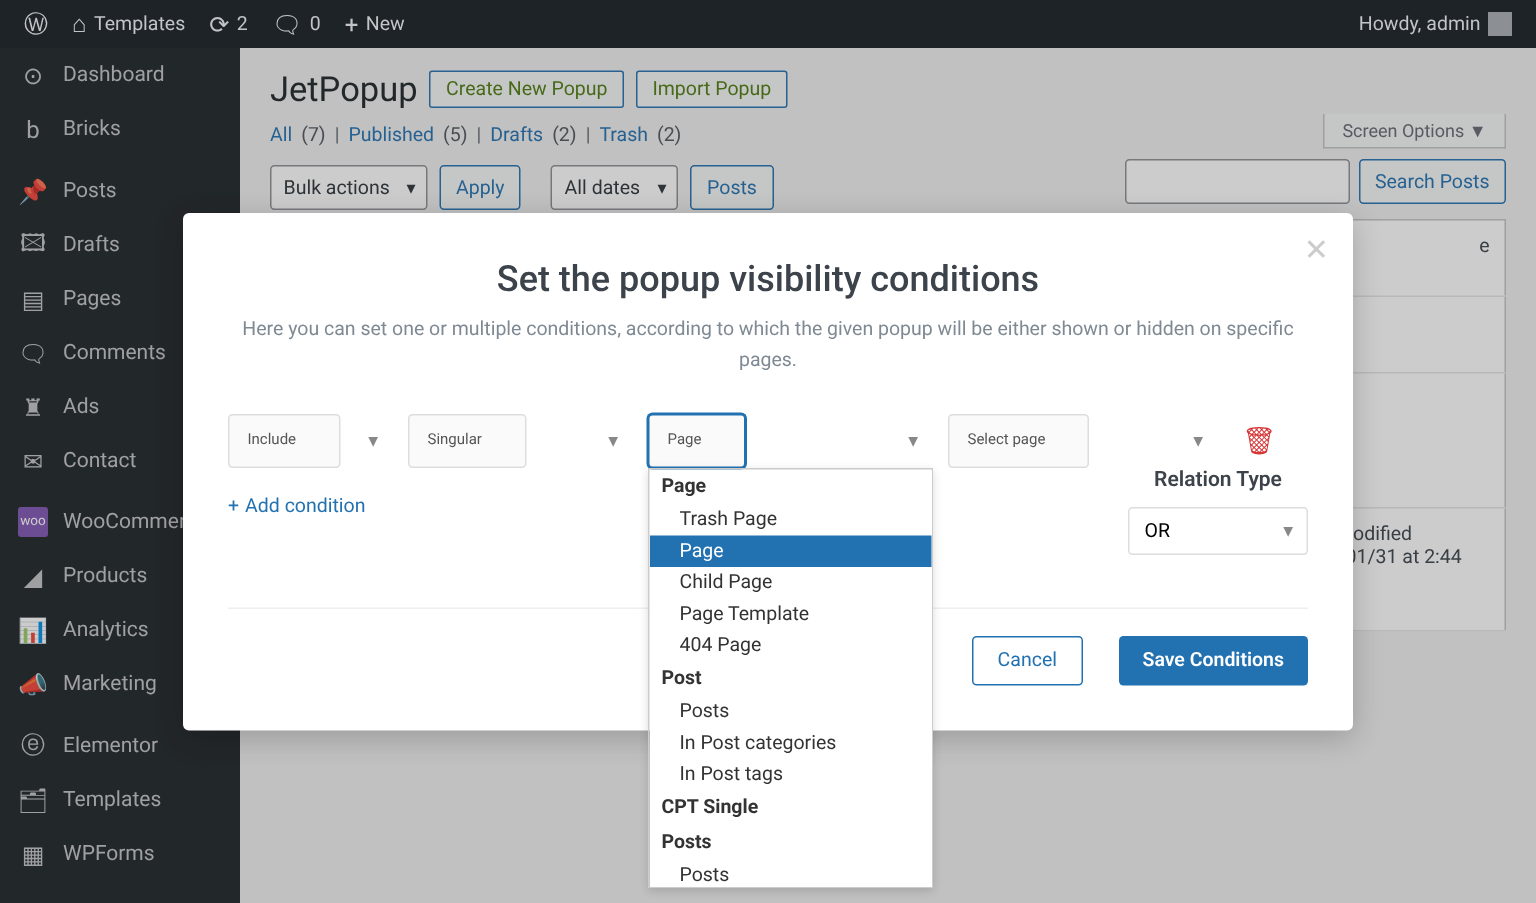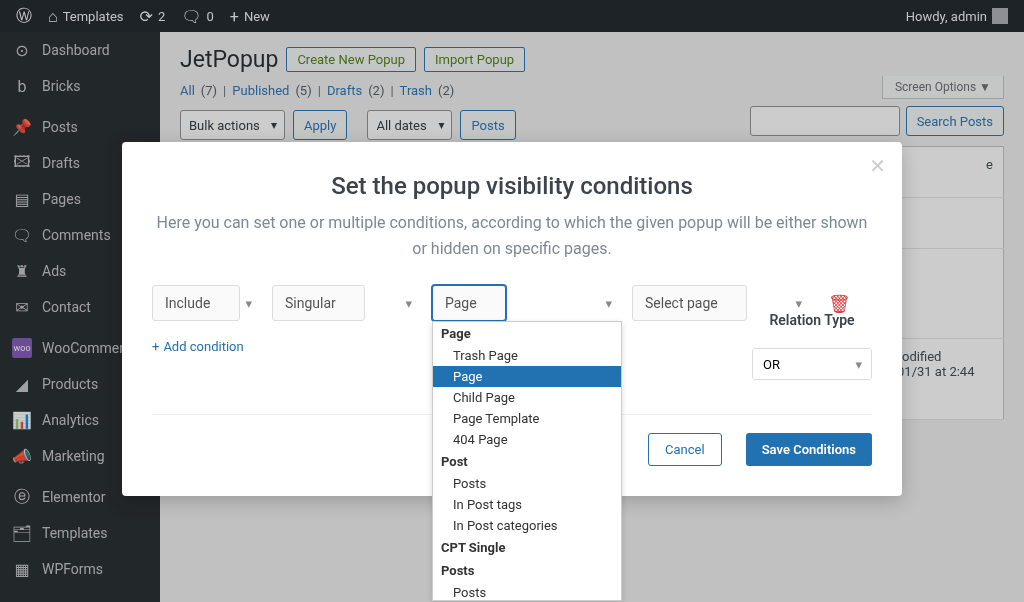--- a/index.html
+++ b/index.html
@@ -52,40 +52,40 @@
     .row-sub { color: #50575e; }
     .edit-cond { color: #2271b1; cursor: pointer; display: inline-flex; align-items: center; gap: 5px; }
     .red-val { color: #d63638; font-style: italic; }
     .green-val { color: #4ab866; font-style: italic; }
     
     
     .modal-overlay { position: fixed; inset: 32px 0 0 0; background: rgba(50,50,50,0.25); display: flex; align-items: flex-start; justify-content: center; z-index: 1000; }
     .modal { background: #fff; width: 780px; margin-top: 110px; border-radius: 4px; padding: 30px; position: relative; box-shadow: 0 5px 20px rgba(0,0,0,0.2); }
     .modal-close { position: absolute; top: 12px; right: 16px; font-size: 20px; color: #ccc; cursor: pointer; }
     .modal h2 { text-align: center; font-size: 24px; font-weight: 500; color: #3c434a; margin-bottom: 10px; }
-    .modal-desc { text-align: center; color: #7e8993; font-size: 16px; margin-bottom: 24px; line-height: 1.6; }
+    .modal-desc { text-align: center; color: #7e8993; font-size: 13px; margin-bottom: 24px; line-height: 1.6; }
     
     .cond-row { display: flex; gap: 10px; align-items: center; margin-bottom: 14px; }
-    .cond-select { flex: 1; border: 1px solid #ddd; background: #fafafa; height: 36px; padding: 0 28px 0 12px; font-size: 14px; color: #555; border-radius: 3px; appearance: none; position: relative; }
+    .cond-select { flex: 1; border: 1px solid #ddd; background: #fafafa; height: 36px; padding: 0 28px 0 12px; font-size: 10px; color: #555; border-radius: 3px; appearance: none; position: relative; }
     .cond-select-wrap { position: relative; flex: 1; }
     .cond-select-wrap::after { content: "▾"; position: absolute; right: 10px; top: 50%; transform: translateY(-50%); pointer-events: none; color: #888; }
     .cond-select.active { border-color: #2271b1; box-shadow: 0 0 0 1px #2271b1; }
     .trash-icon { color: #d63638; font-size: 18px; cursor: pointer; padding: 0 6px; }
     
     .dropdown { position: absolute; top: 100%; left: 0; right: 0; background: #fff; border: 1px solid #ccc; max-height: 280px; overflow-y: auto; z-index: 10; box-shadow: 0 2px 6px rgba(0,0,0,0.15); }
     .dropdown-group { font-weight: 700; padding: 4px 8px; color: #333; font-size: 13px; }
     .dropdown-item { padding: 3px 8px 3px 20px; cursor: pointer; font-size: 13px; color: #333; }
     .dropdown-item.selected { background: #2271b1; color: #fff; }
     .dropdown::-webkit-scrollbar { width: 10px; }
     .dropdown::-webkit-scrollbar-thumb { background: #bbb; }
     
     .add-cond { color: #2271b1; font-size: 13px; cursor: pointer; display: inline-flex; align-items: center; gap: 4px; margin-top: 4px; }
     
     .relation-block { position: absolute; right: 30px; top: 170px; text-align: center; }
-    .relation-label { font-weight: 600; color: #3c434a; margin-bottom: 20px; font-size: 14px; }
+    .relation-label { font-weight: 600; color: #3c434a; margin-bottom: 10px; font-size: 14px; }
     .relation-select { border: 1px solid #ddd; background: #fff; height: 32px; width: 120px; padding: 0 24px 0 10px; font-size: 13px; appearance: none; border-radius: 3px; }
     .rel-wrap { position: relative; display: inline-block; }
     .rel-wrap::after { content: "▾"; position: absolute; right: 10px; top: 50%; transform: translateY(-50%); pointer-events: none; color: #888; }
     
     .modal-footer { display: flex; justify-content: flex-end; gap: 24px; margin-top: 60px; border-top: 1px solid #eee; padding-top: 18px; }
     .btn-cancel { border: 1px solid #2271b1; color: #2271b1; background: #fff; padding: 8px 16px; border-radius: 3px; cursor: pointer; font-size: 13px; }
     .btn-save { border: none; background: #2271b1; color: #fff; padding: 8px 16px; border-radius: 3px; cursor: pointer; font-size: 13px; font-weight: 600; }
   </style>
 </head>
 <body>
@@ -299,22 +299,22 @@
         <select class="cond-select active"><option>Page</option></select>
         <div class="dropdown" id="dd">
             <div class="dropdown-group">Page</div>
             <div class="dropdown-item">Trash Page</div>
             <div class="dropdown-item selected">Page</div>
             <div class="dropdown-item">Child Page</div>
             <div class="dropdown-item">Page Template</div>
             <div class="dropdown-item">404 Page</div>
             <div class="dropdown-group">Post</div>
             <div class="dropdown-item">Posts</div>
+            <div class="dropdown-item">In Post categories</div>
             <div class="dropdown-item">In Post tags</div>
-            <div class="dropdown-item">In Post categories</div>
             <div class="dropdown-group">CPT Single</div>
             <div class="dropdown-group">Posts</div>
             <div class="dropdown-item">Posts</div>
           </div>
       </div>
       <div class="cond-select-wrap" style="max-width:180px;"><select class="cond-select"><option>Select page</option></select></div>
       <span class="trash-icon">🗑</span>
     </div>
     
     <div class="add-cond">

